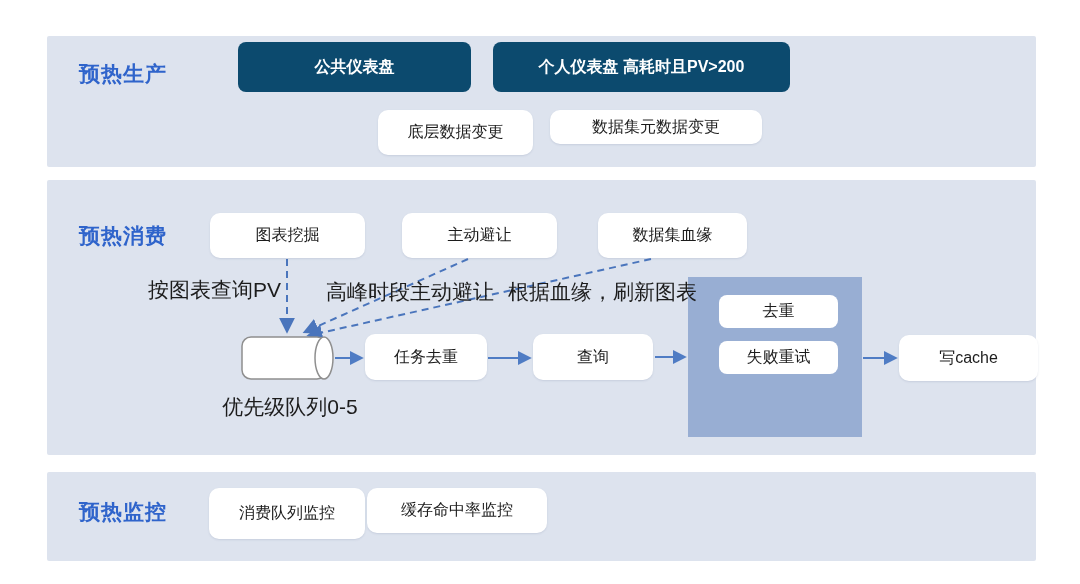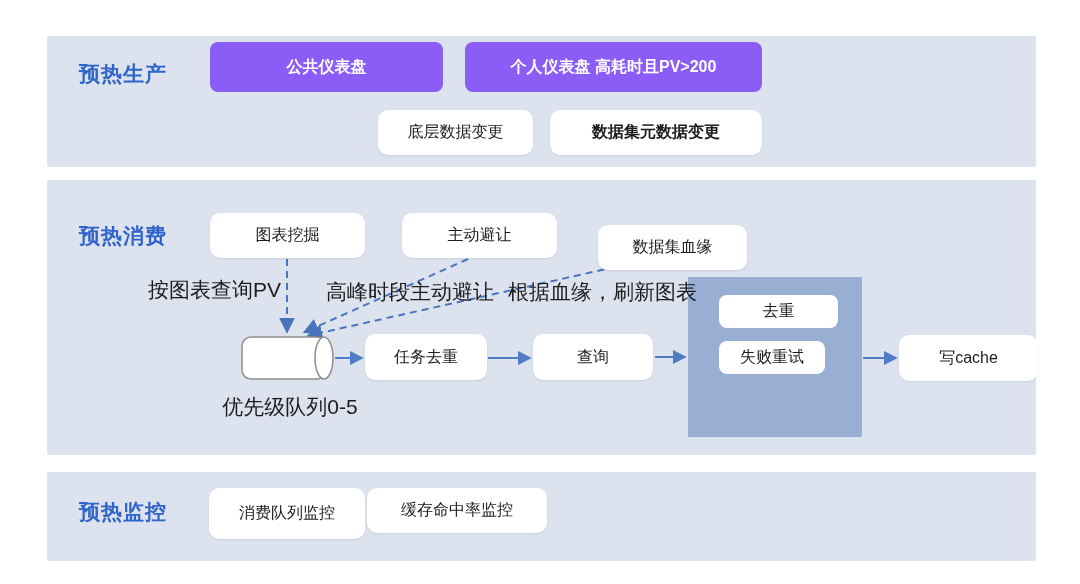--- a/index.html
+++ b/index.html
@@ -14,21 +14,21 @@
   .sec-title{
     position:absolute;font-size:21px;font-weight:700;color:#2f64cb;
     letter-spacing:1px;white-space:nowrap;
   }
   .bx{
     position:absolute;display:flex;align-items:center;justify-content:center;
     font-size:16px;color:#1c1c1c;background:#ffffff;border-radius:10px;
     white-space:nowrap;box-shadow:0 1px 2px rgba(100,115,150,0.18);
   }
   .bx.blue{
-    background:#8b5cf6;color:#ffffff;font-weight:600;border-radius:8px;box-shadow:none;
+    background:#0c4a6e;color:#ffffff;font-weight:600;border-radius:8px;box-shadow:none;margin-left:28px;
   }
   .bx.inner{border-radius:8px;box-shadow:none;}
   .lbl{
     position:absolute;font-size:21px;color:#1c1c1c;text-align:center;white-space:nowrap;
   }
   .grp{position:absolute;left:688px;top:277px;width:174px;height:160px;background:#98aed3;}
   svg#wires{position:absolute;left:0;top:0;pointer-events:none;}
 </style>
 </head>
 <body>
@@ -63,38 +63,38 @@
     <line x1="335" y1="358" x2="361" y2="358" stroke="#4f7cc4" stroke-width="2" marker-end="url(#mSolid)"></line>
     <line x1="488" y1="358" x2="529" y2="358" stroke="#4f7cc4" stroke-width="2" marker-end="url(#mSolid)"></line>
     <line x1="655" y1="357" x2="684" y2="357" stroke="#4f7cc4" stroke-width="2" marker-end="url(#mSolid)"></line>
     <line x1="863" y1="358" x2="895" y2="358" stroke="#4f7cc4" stroke-width="2" marker-end="url(#mSolid)"></line>
   </svg>
 
   <div class="sec-title" style="left:79px;top:60px;">预热生产</div>
   <div class="bx blue" style="left:210px;top:42px;width:233px;height:50px;">公共仪表盘</div>
   <div class="bx blue" style="left:465px;top:42px;width:297px;height:50px;">个人仪表盘 高耗时且PV&gt;200</div>
   <div class="bx" style="left:378px;top:110px;width:155px;height:45px;">底层数据变更</div>
-  <div class="bx" style="left:550px;top:110px;width:212px;height:45px;font-weight:bold;">数据集元数据变更</div>
+  <div class="bx" style="left:550px;top:110px;width:212px;height:34px;">数据集元数据变更</div>
 
   <div class="sec-title" style="left:79px;top:222px;">预热消费</div>
   <div class="bx" style="left:210px;top:213px;width:155px;height:45px;">图表挖掘</div>
   <div class="bx" style="left:402px;top:213px;width:155px;height:45px;">主动避让</div>
-  <div class="bx" style="left:598px;top:213px;width:149px;height:45px;margin-top:12px;">数据集血缘</div>
+  <div class="bx" style="left:598px;top:213px;width:149px;height:45px;">数据集血缘</div>
 
   <div class="lbl" style="left:148px;top:276px;width:130px;">按图表查询PV</div>
   <div class="lbl" style="left:326px;top:278px;width:150px;">高峰时段主动避让</div>
   <div class="lbl" style="left:508px;top:278px;width:176px;">根据血缘，刷新图表</div>
 
   <div class="lbl" style="left:220px;top:393px;width:140px;">优先级队列0-5</div>
 
   <div class="bx" style="left:365px;top:334px;width:122px;height:46px;">任务去重</div>
   <div class="bx" style="left:533px;top:334px;width:120px;height:46px;">查询</div>
 
   <div class="bx inner" style="left:719px;top:295px;width:119px;height:33px;">去重</div>
-  <div class="bx inner" style="left:719px;top:341px;width:106px;height:33px;">失败重试</div>
+  <div class="bx inner" style="left:719px;top:341px;width:119px;height:33px;">失败重试</div>
 
   <div class="bx" style="left:899px;top:335px;width:139px;height:46px;">写cache</div>
 
   <div class="sec-title" style="left:79px;top:498px;">预热监控</div>
   <div class="bx" style="left:209px;top:488px;width:156px;height:51px;">消费队列监控</div>
   <div class="bx" style="left:367px;top:488px;width:180px;height:45px;">缓存命中率监控</div>
 
 </div>
 
 </body></html>

